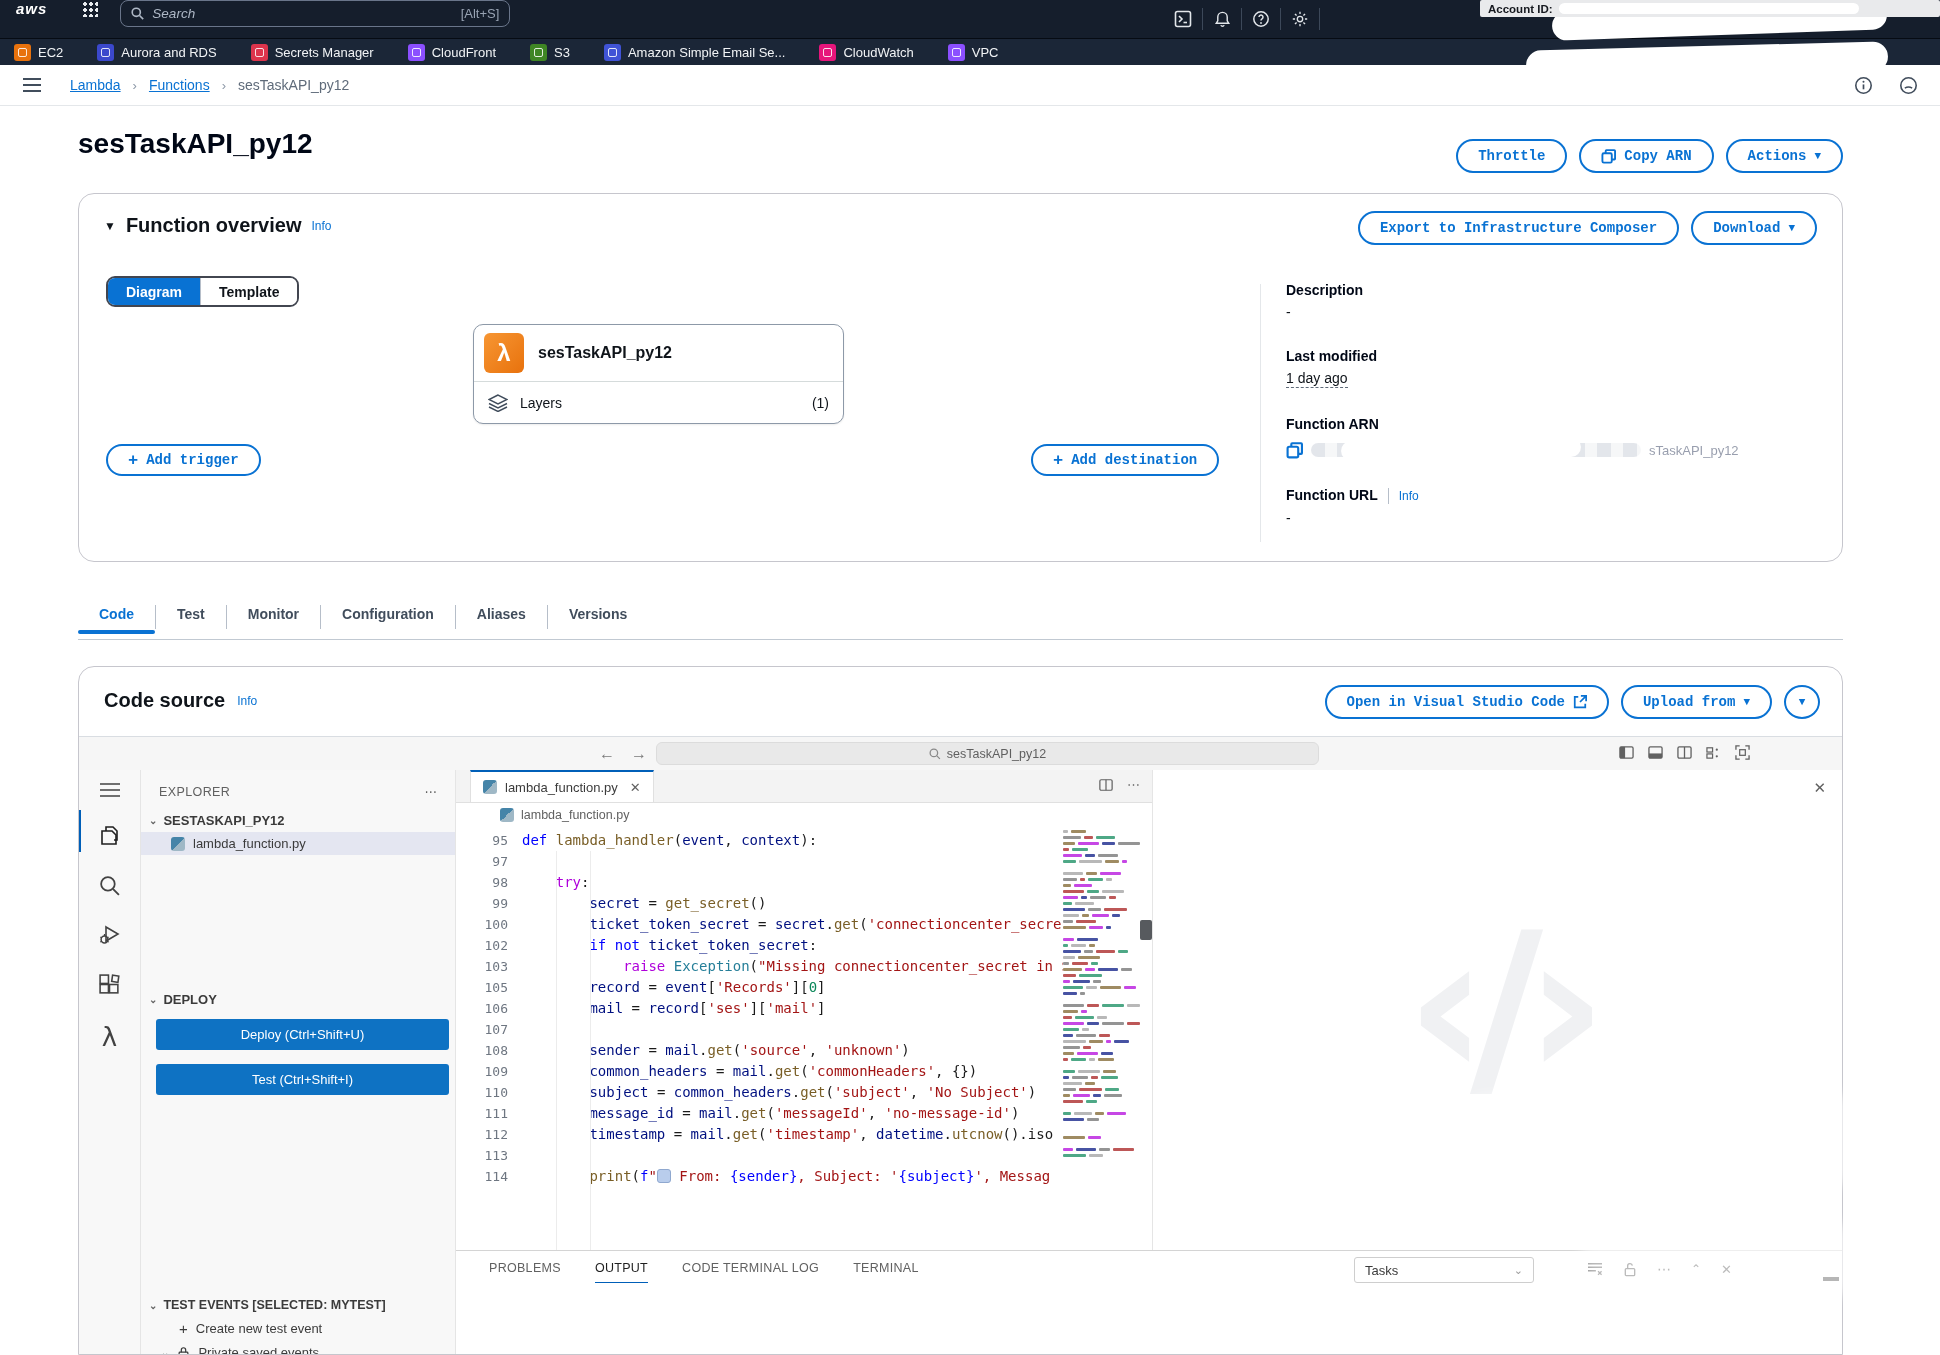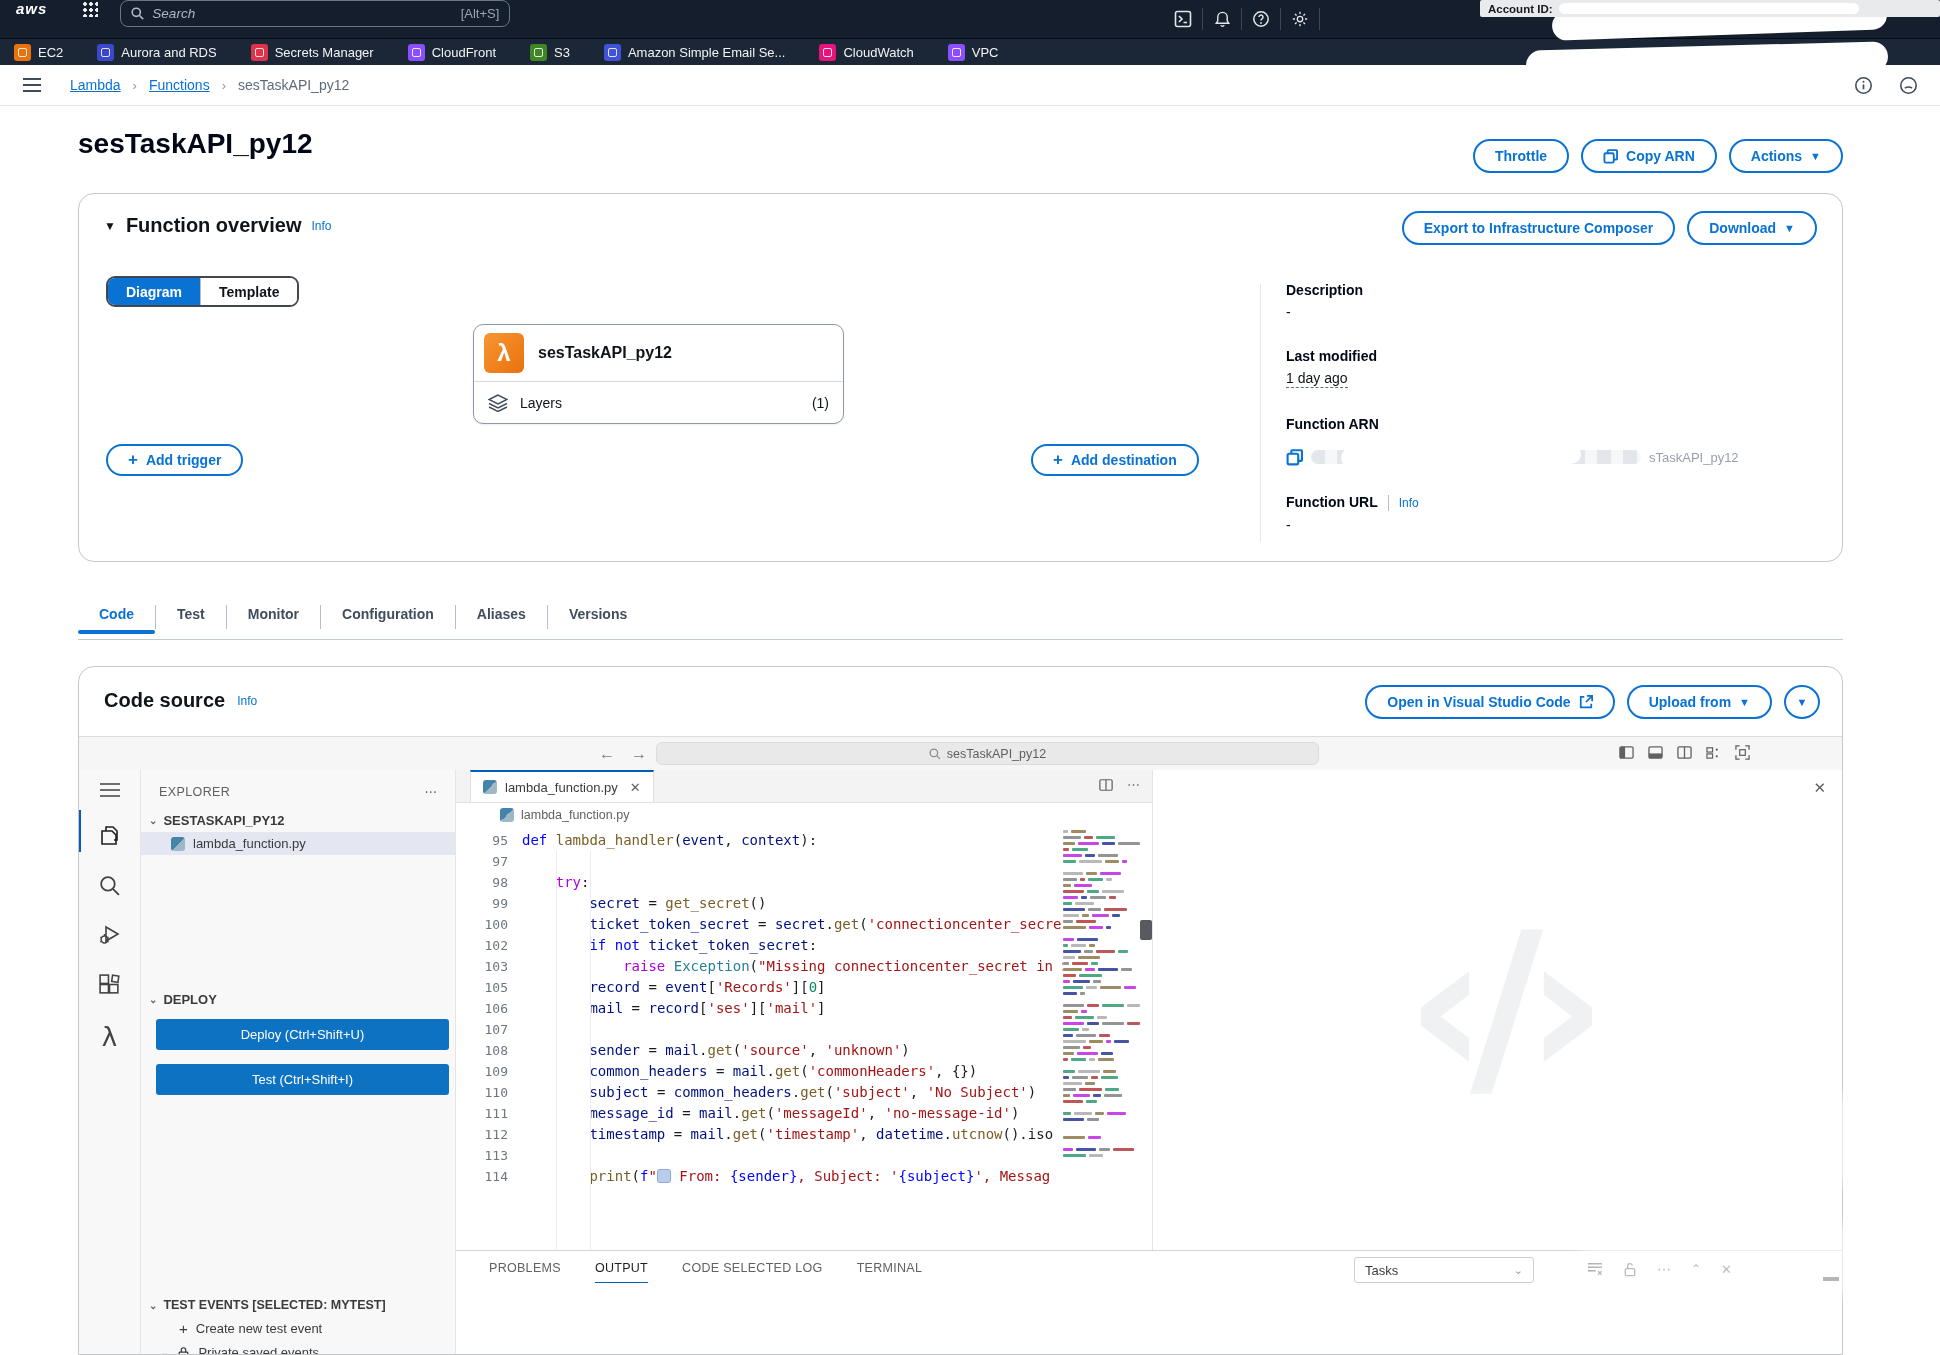--- a/index.html
+++ b/index.html
@@ -31,21 +31,21 @@
   #crumbbar{position:absolute;left:0;top:65px;width:1940px;height:41px;background:#fff;border-bottom:1px solid #e4e7ea;display:flex;align-items:center;z-index:20}
   #crumb-burger{margin-left:22px;color:#414d5c}
   #breadcrumb{margin-left:28px;display:flex;align-items:center;gap:12px;font-size:14px}
   #breadcrumb a{color:#0972d3;text-decoration:underline;cursor:pointer}
   #breadcrumb .sep{color:#8d99a8;font-size:13px}
   #breadcrumb .cur{color:#5f6b7a}
   .crumb-right{margin-left:auto;margin-right:22px;display:flex;gap:26px;color:#414d5c}
 
   
   #page-title{position:absolute;left:78px;top:128px;font-size:28px;font-weight:bold;color:#000716}
-  .pill{display:inline-flex;align-items:center;justify-content:center;gap:8px;border:2px solid #0972d3;color:#0972d3;background:#fff;font-weight:bold;font-size:14px;border-radius:20px;height:34px;padding:0 20px;cursor:pointer;font-family:Liberation Sans, sans-serif}
+  .pill{display:inline-flex;align-items:center;justify-content:center;gap:8px;border:2px solid #0972d3;color:#0972d3;background:#fff;font-weight:bold;font-size:14px;border-radius:20px;height:34px;padding:0 20px;cursor:pointer;font-family:Liberation Mono, monospace}
   #title-actions{position:absolute;right:97px;top:139px;display:flex;gap:12px}
 
   
   .card{position:absolute;background:#fff;border:1px solid #c6c6cd;border-radius:16px}
   #ov-card{left:78px;top:193px;width:1765px;height:369px}
   #ov-head{position:absolute;left:25px;top:20px;display:flex;align-items:center;gap:10px}
   #ov-head .tri{font-size:12px;color:#0f141a}
   #ov-head .t{font-size:20px;font-weight:bold}
   .info-link{color:#0972d3;font-weight:normal;font-size:12px;cursor:pointer}
   #ov-actions{position:absolute;top:17px;right:25px;display:flex;gap:12px}
@@ -59,21 +59,21 @@
   #fn-card .r2{display:flex;align-items:center;gap:12px;height:42px;padding:0 14px;font-size:14px;color:#0f141a}
   #fn-card .cnt{margin-left:auto;color:#0f141a}
   .pill.sm{height:32px;font-size:14px}
   #add-trigger{position:absolute;left:27px;top:250px}
   #add-dest{position:absolute;left:952px;top:250px}
   #ov-div{position:absolute;left:1181px;top:90px;width:1px;height:258px;background:#e4e7ea}
   .dlabel{font-size:14px;font-weight:bold;color:#000716}
   .dval{font-size:14px;color:#0f141a;margin-top:6px}
   #ov-details{position:absolute;left:1207px;top:88px;width:540px}
   #lm-val{border-bottom:1px dashed #5f6b7a;display:inline-block;padding-bottom:1px}
-  #arn-row{display:flex;align-items:center;gap:8px;margin-top:15px;position:relative;height:20px}
+  #arn-row{display:flex;align-items:center;gap:8px;margin-top:8px;position:relative;height:20px}
   #arn-smudge{width:330px;height:14px;border-radius:7px;background:repeating-linear-gradient(90deg,#c9ced8 0 14px,#eef0f3 14px 26px);opacity:.5;position:relative}
   #arn-smudge .blob{position:absolute;left:30px;top:-4px;width:240px;height:20px;background:#fff;border-radius:10px;transform:rotate(-1deg)}
   #arn-frag{color:#878ea0;font-size:13px;opacity:.85}
   .vdiv{width:1px;height:16px;background:#b6bec9;display:inline-block;margin:0 10px;vertical-align:middle}
 
   
   #svc-tabs{position:absolute;left:78px;top:595px;right:0;height:45px;display:flex;align-items:flex-start;border-bottom:1px solid #c1c9d2;width:1765px}
   .svc-tab{font-size:14px;font-weight:bold;color:#414d5c;padding:11px 21px;position:relative;cursor:pointer}
   .svc-tab.active{color:#0972d3}
   .svc-tab.active:after{content:"";position:absolute;left:0;right:0;bottom:-1px;height:4px;background:#0972d3;border-radius:2px}
@@ -793,21 +793,21 @@
           <div id="empty-panel">
             <div id="ghost-logo">‹/›</div>
             <span id="empty-close">✕</span>
           </div>
         </div>
 
         <div id="bottom-panel">
           <div id="bp-tabs">
               <div class="bp-tab">PROBLEMS</div>
               <div class="bp-tab active">OUTPUT</div>
-              <div class="bp-tab">CODE SELECTED LOG</div>
+              <div class="bp-tab">CODE TERMINAL LOG</div>
               <div class="bp-tab">TERMINAL</div>
             </div>
           <div id="tasks-select">
             <span>Tasks</span>
             <span class="chev">⌄</span>
           </div>
           <div id="bp-icons">
             <svg class="icon-btn" width="16" height="14" viewBox="0 0 18 16">
                 <path d="M1 2h16M1 6h16M1 10h9" stroke="#555" stroke-width="1.5"></path>
                 <path d="M12.5 10.5l4 4M16.5 10.5l-4 4" stroke="#555" stroke-width="1.5"></path>

